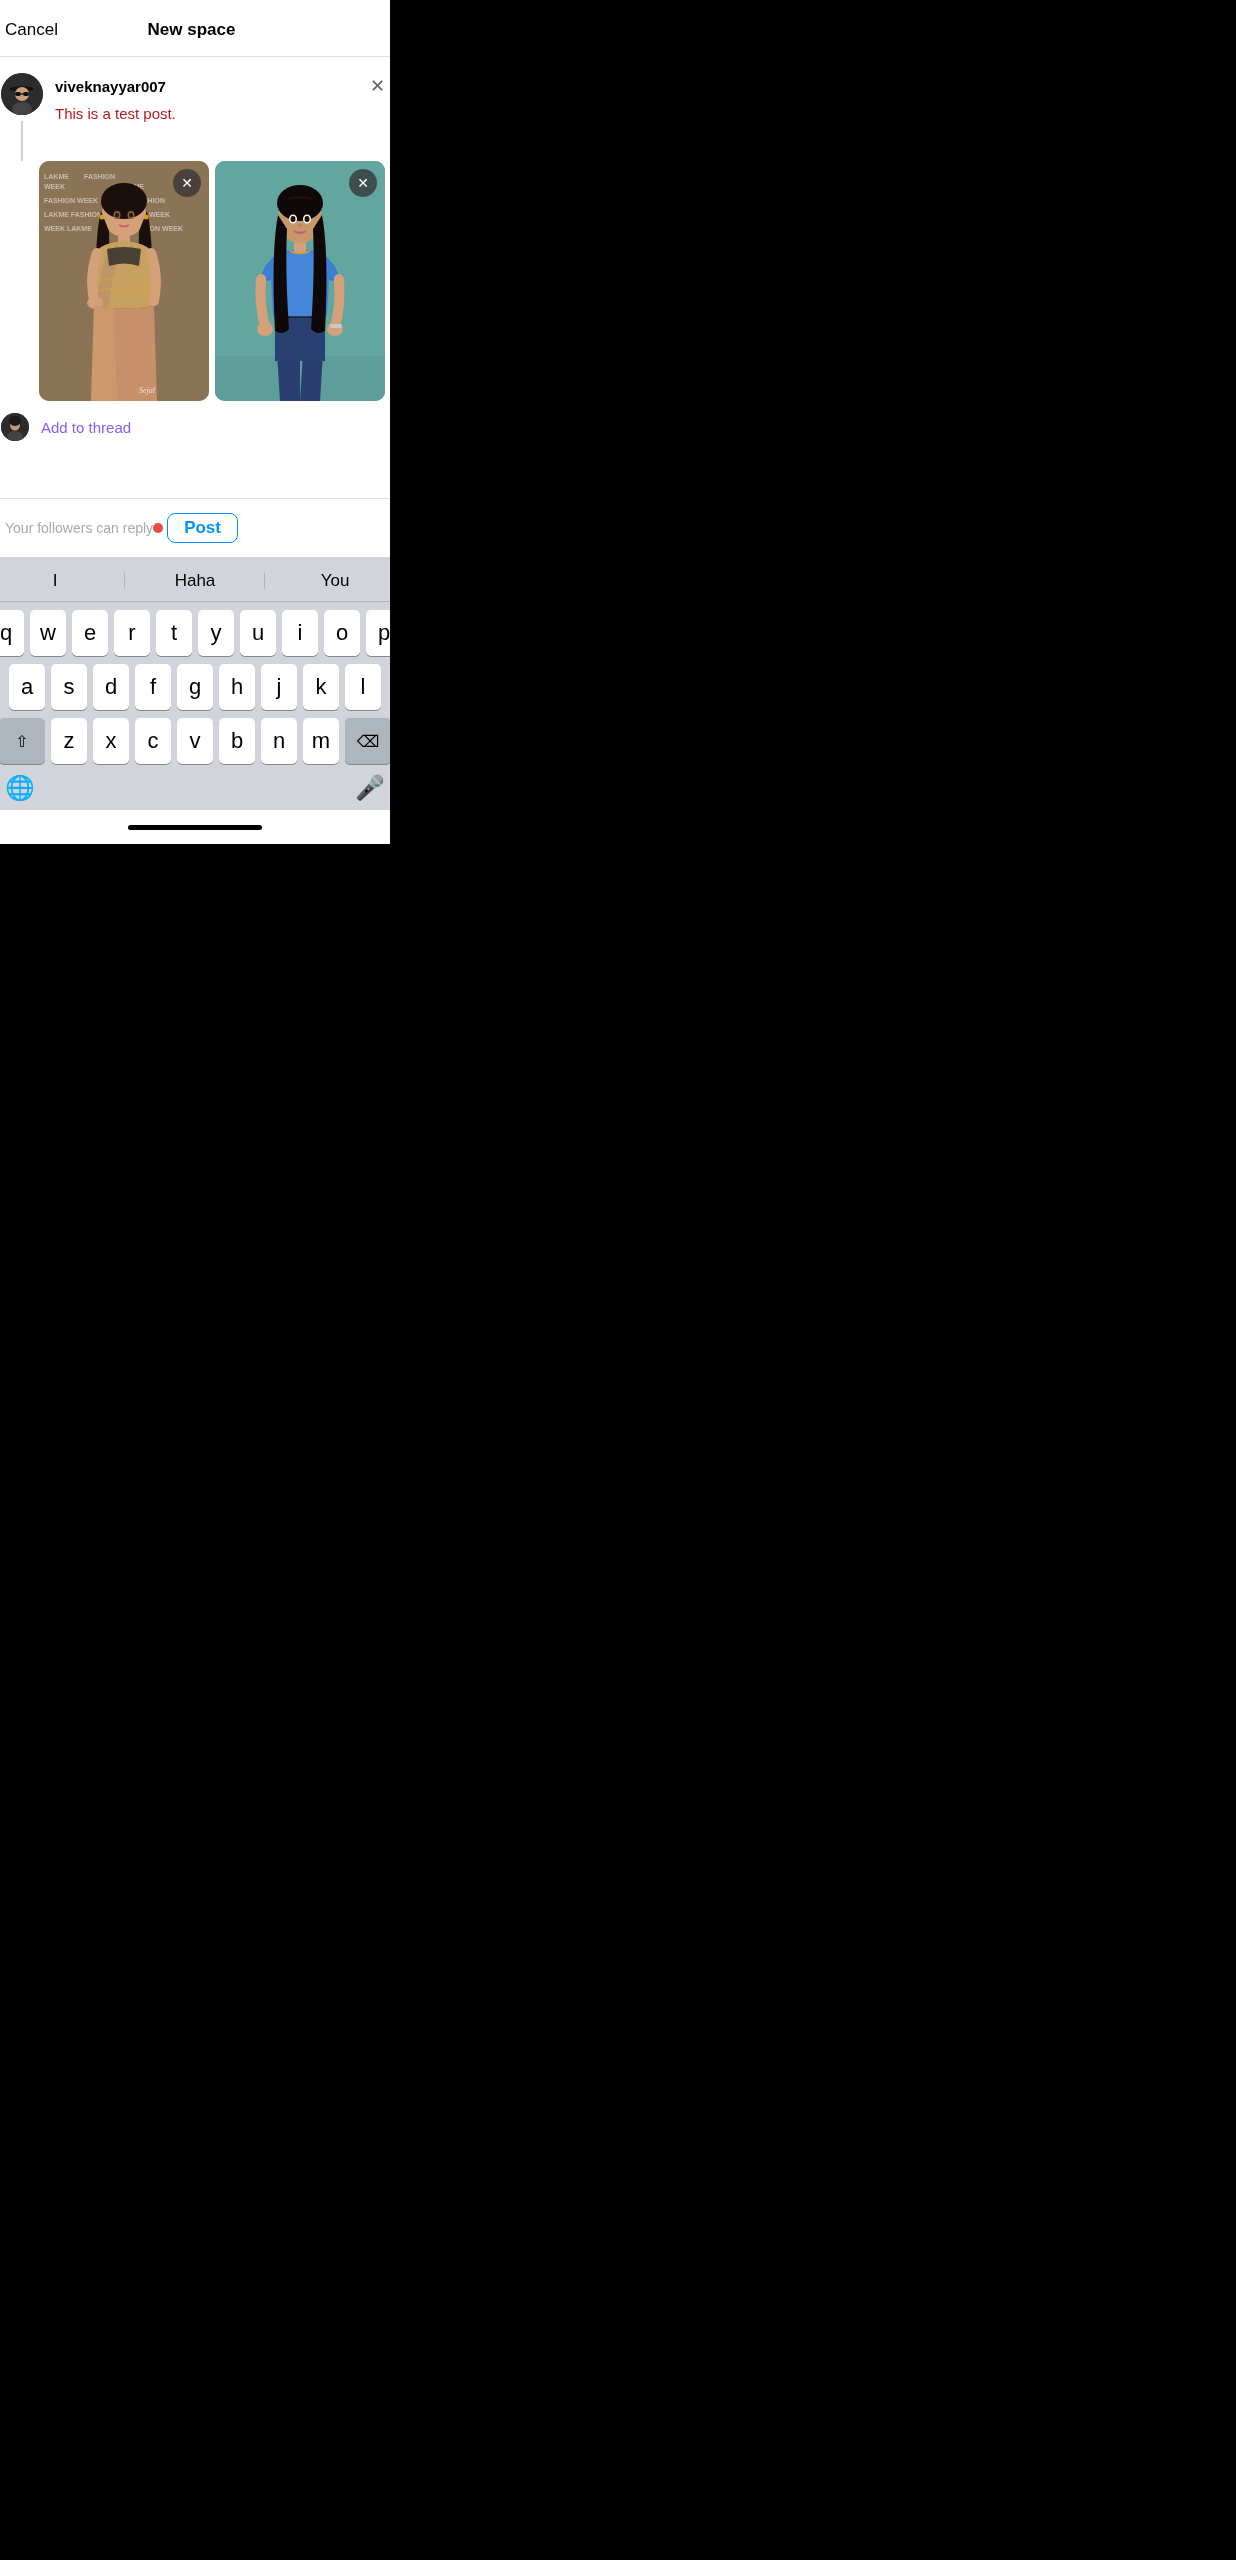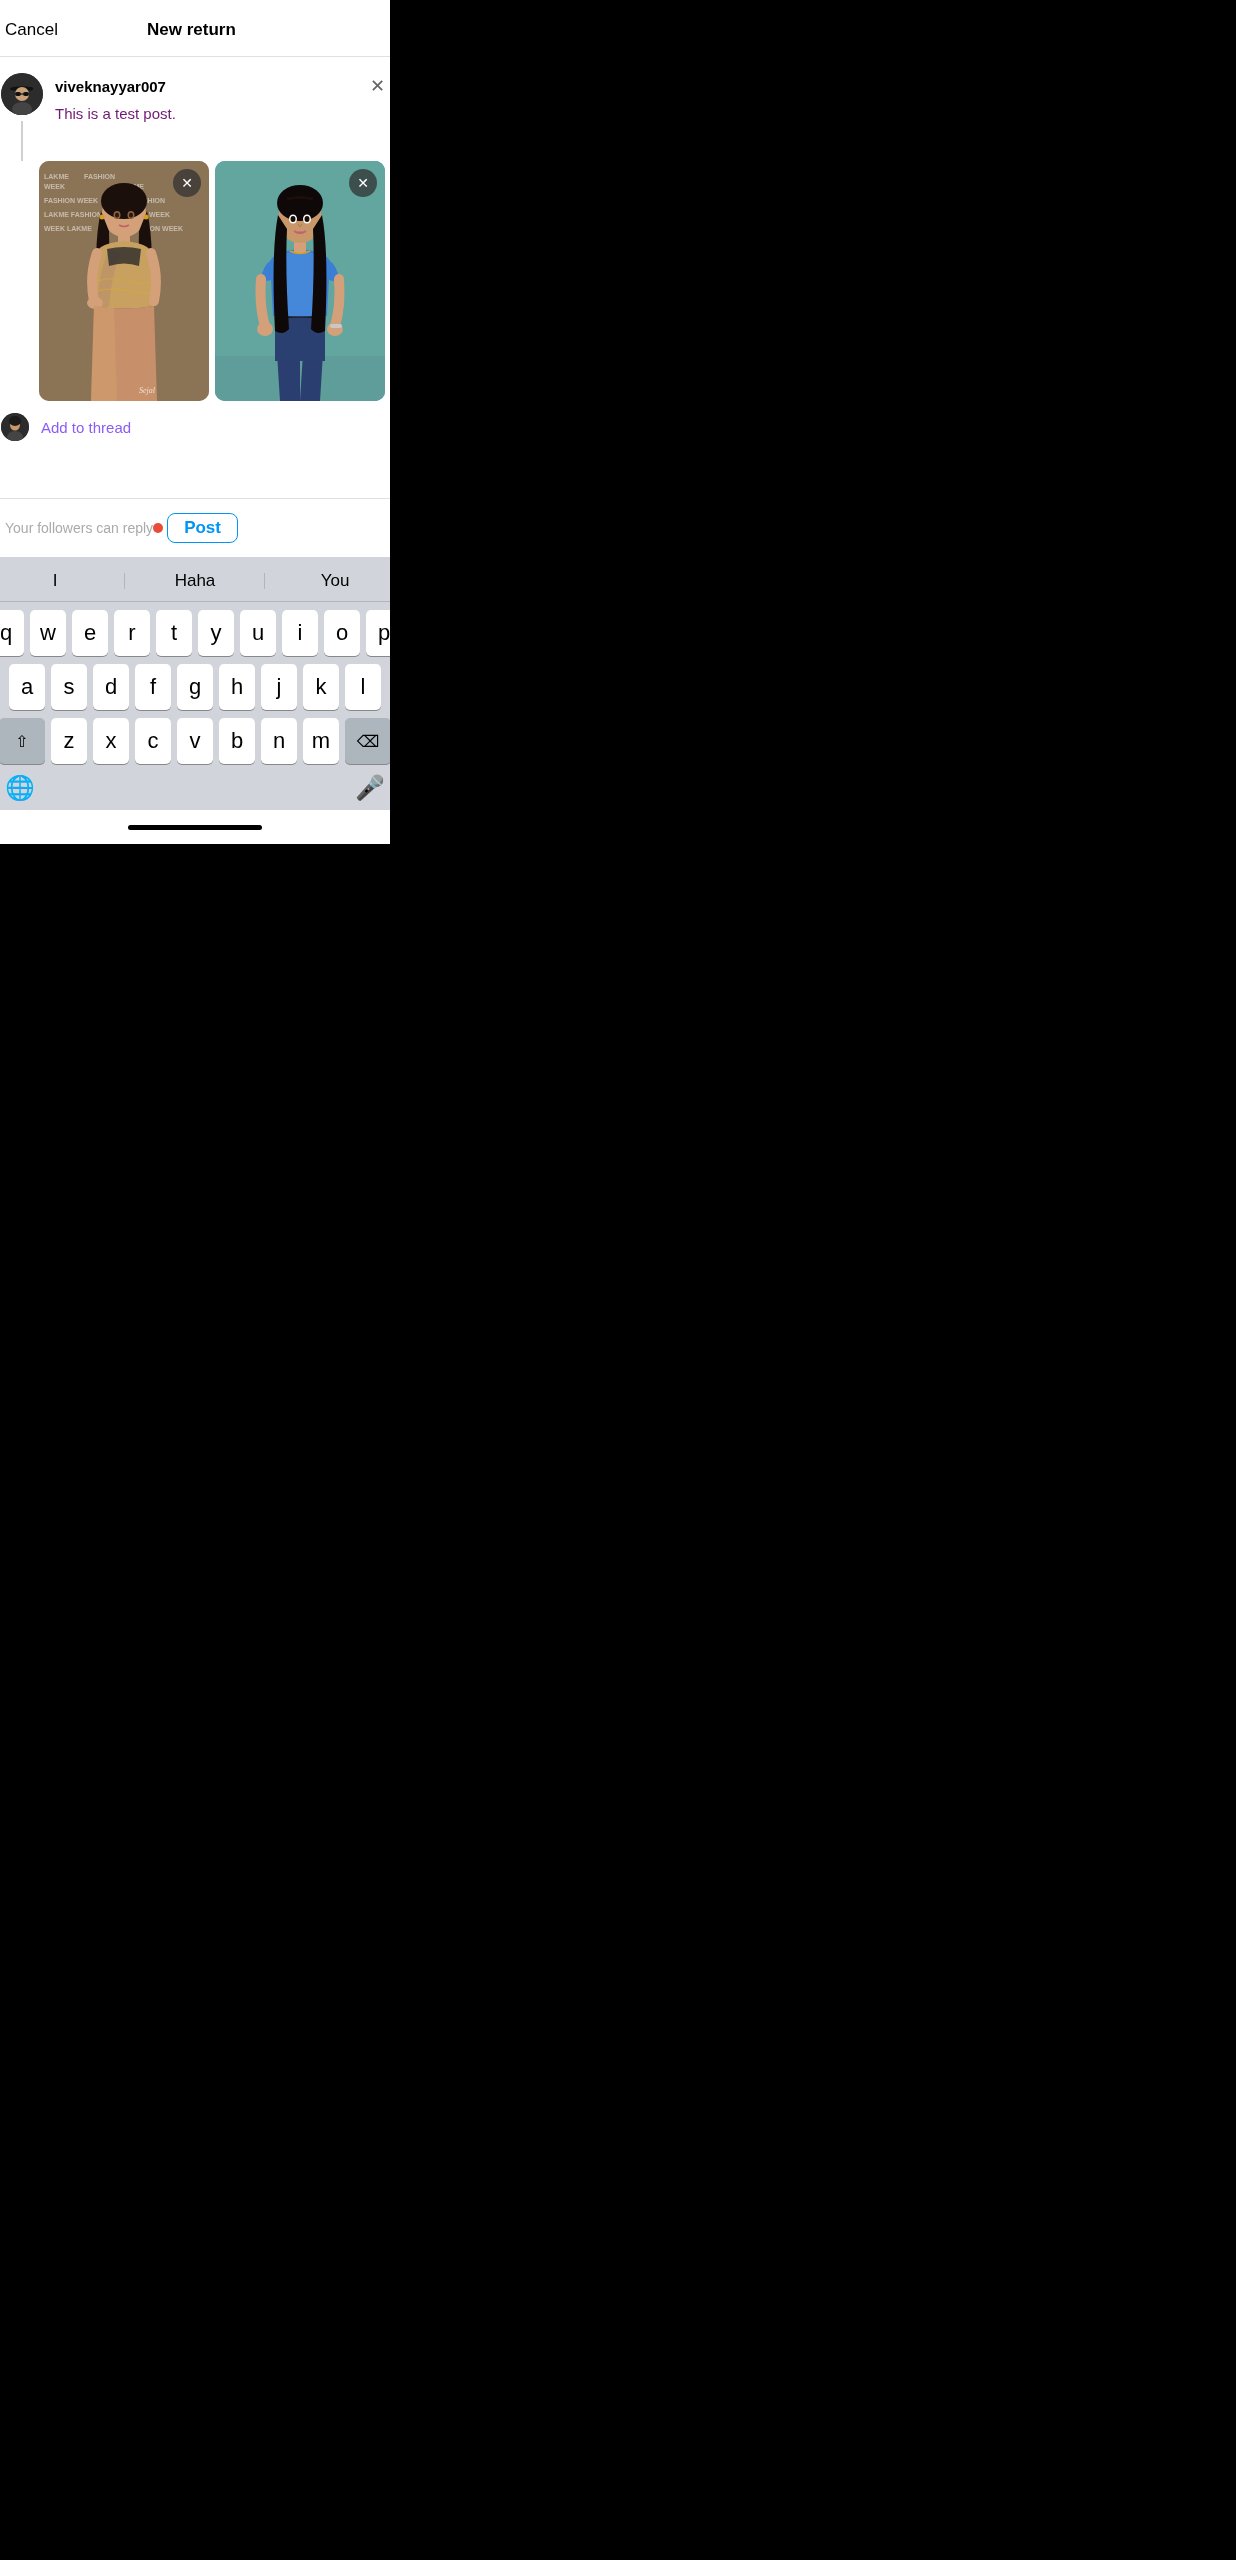--- a/index.html
+++ b/index.html
@@ -116,21 +116,21 @@
       border: none;
       cursor: pointer;
       padding: 4px;
       color: #666;
       font-size: 18px;
       line-height: 1;
     }
 
     .post-text {
       font-size: 15px;
-      color: #701a75;
+      color: #b91c1c;
       margin-bottom: 10px;
       line-height: 1.4;
     }
 
     
     .images-row {
       display: flex;
       gap: 6px;
       margin-left: 54px;
       margin-bottom: 0;
@@ -362,21 +362,21 @@
       border-radius: 3px;
     }
   </style>
 </head>
 <body>
 
 <div class="screen">
 
   <div class="header">
     <button class="cancel-btn">Cancel</button>
-    <span class="header-title">New return</span>
+    <span class="header-title">New space</span>
     <div class="header-spacer"></div>
   </div>
 
   <div class="thread-content">
 
     <div class="thread-line-col">
       <div class="avatar">
 
         <svg viewBox="0 0 42 42" xmlns="http://www.w3.org/2000/svg">
           <circle cx="21" cy="21" r="21" fill="#2c2c2c"></circle>

